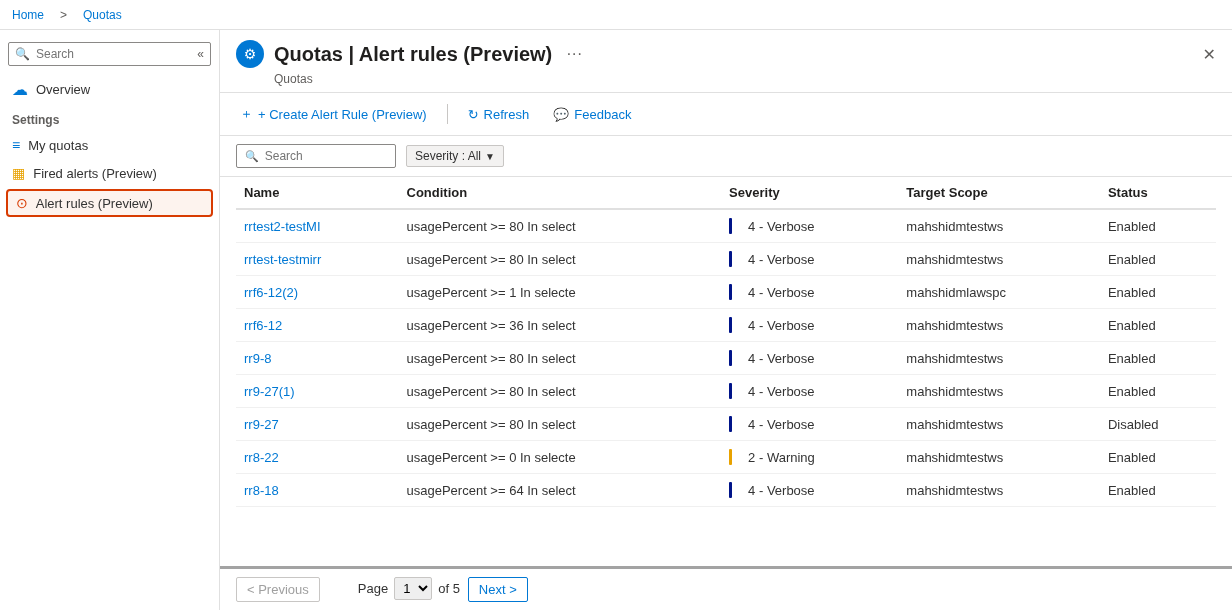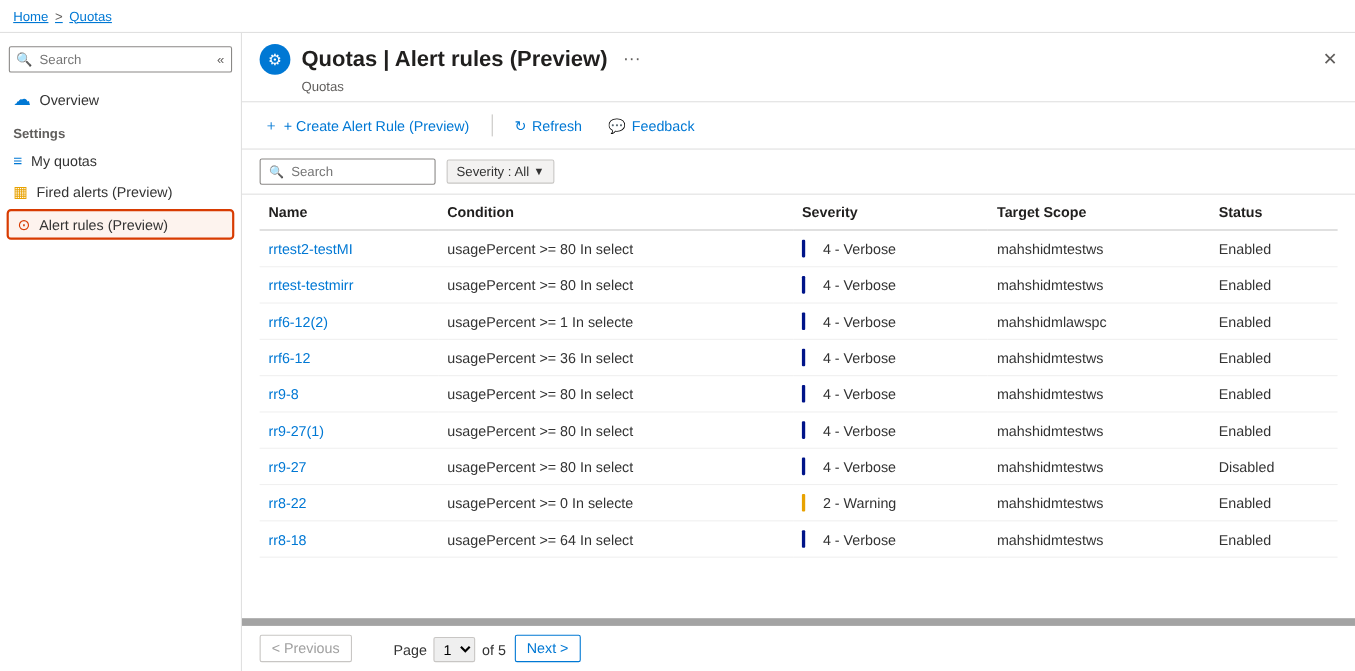--- a/index.html
+++ b/index.html
@@ -1,19 +1,19 @@
 <!DOCTYPE html>
 <html><head>
   <meta charset="utf-8">
   <style>
     * { box-sizing: border-box; margin: 0; padding: 0; }
     body { font-family: 'Segoe UI', Arial, sans-serif; font-size: 13px; color: #333; background: #fff; display: flex; flex-direction: column; height: 610px; overflow: hidden; }
 
     .top-bar { height: 30px; display: flex; align-items: center; padding: 0 12px; border-bottom: 1px solid #e0e0e0; background: #fff; }
-    .breadcrumb { display: flex; align-items: center; gap: 6px; font-size: 12px; color: #0078d4; text-decoration: underline; }
+    .breadcrumb { display: flex; align-items: center; gap: 16px; font-size: 12px; color: #0078d4; }
     .breadcrumb span { color: #605e5c; }
     .breadcrumb a { color: #0078d4; text-decoration: none; }
 
     .main-layout { display: flex; flex: 1; overflow: hidden; }
 
     .sidebar { width: 220px; border-right: 1px solid #e0e0e0; display: flex; flex-direction: column; padding: 8px 0; background: #fff; flex-shrink: 0; }
 
     .sidebar-search { margin: 4px 8px 8px 8px; display: flex; align-items: center; border: 1px solid #8a8886; border-radius: 2px; padding: 4px 6px; gap: 6px; }
     .sidebar-search input { border: none; outline: none; font-size: 12px; width: 100%; background: transparent; }
 
@@ -51,21 +51,21 @@
     .table-container { flex: 1; overflow-y: auto; padding: 0 16px; }
     table { width: 100%; border-collapse: collapse; }
     thead th { padding: 8px 8px; text-align: left; font-size: 13px; font-weight: 600; color: #201f1e; border-bottom: 2px solid #e0e0e0; position: sticky; top: 0; background: #fff; }
     tbody tr { border-bottom: 1px solid #f0f0f0; }
     tbody td { padding: 8px 8px; font-size: 13px; color: #333; vertical-align: middle; }
     .link-cell { color: #0078d4; text-decoration: none; cursor: pointer; }
     .severity-cell { display: flex; align-items: center; gap: 16px; }
     .severity-bar { width: 3px; height: 16px; background: #001489; border-radius: 1px; }
     .severity-bar.warning { background: #e8a200; }
 
-    .pagination { display: flex; align-items: flex-end; padding: 8px 16px; border-top: 7px solid #a3a3a3; gap: 8px; }
+    .pagination { display: flex; align-items: flex-start; padding: 8px 16px; border-top: 3px solid #a3a3a3; gap: 8px; }
     .pagination-btn { padding: 4px 10px; border: 1px solid #c8c6c4; border-radius: 2px; cursor: pointer; background: #fff; font-size: 13px; color: #333; }
     .pagination-btn:disabled { color: #a0a0a0; cursor: default; }
     .pagination-btn.next { color: #0078d4; border-color: #0078d4; }
     .page-input { display: flex; align-items: center; gap: 6px; font-size: 13px; margin-left: 30px; }
     .page-select { border: 1px solid #c8c6c4; border-radius: 2px; padding: 2px 4px; font-size: 13px; }
   </style>
 </head>
 <body>
 
 <div class="top-bar">

